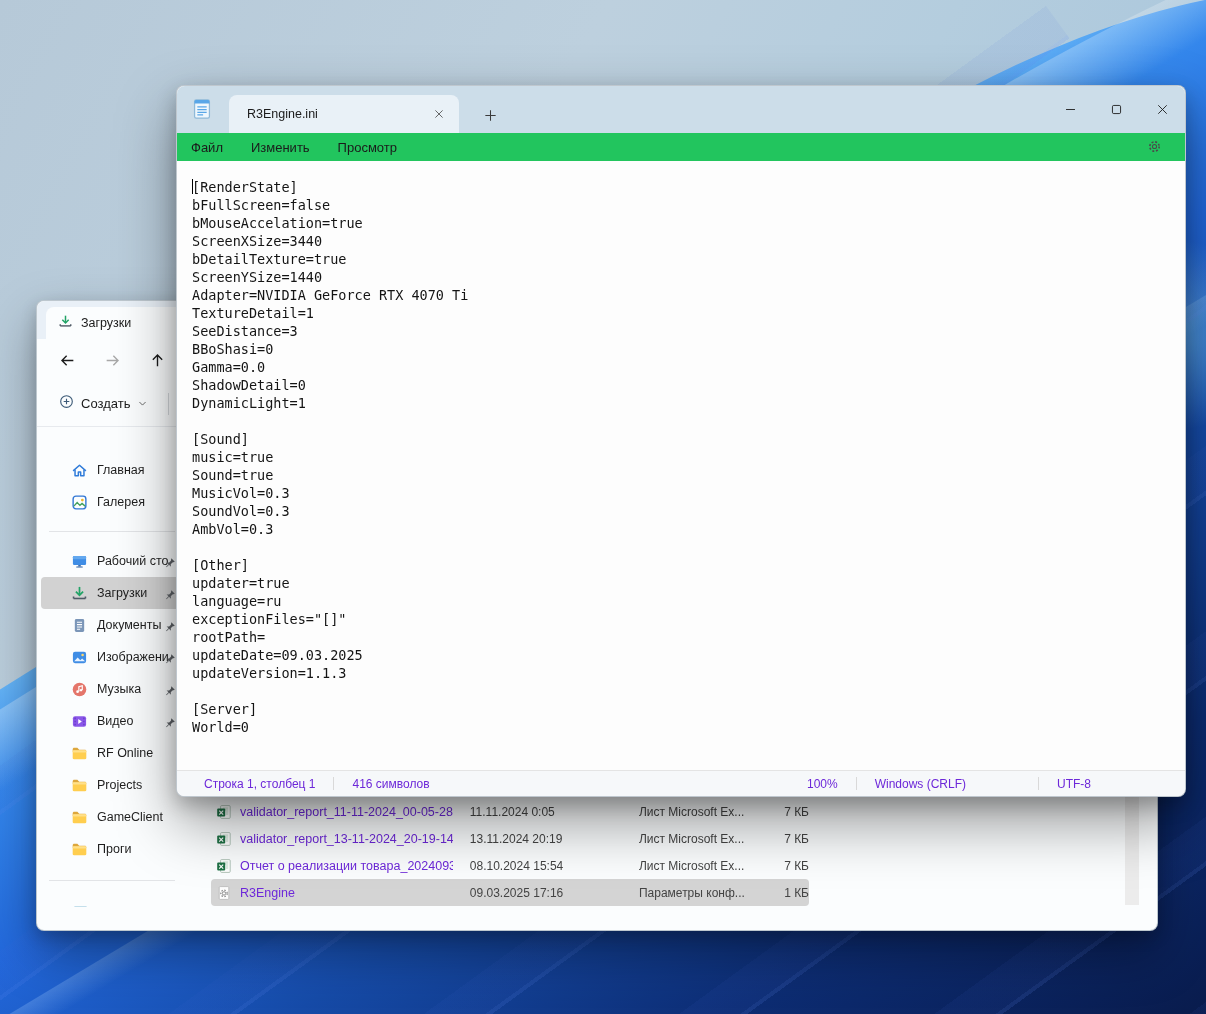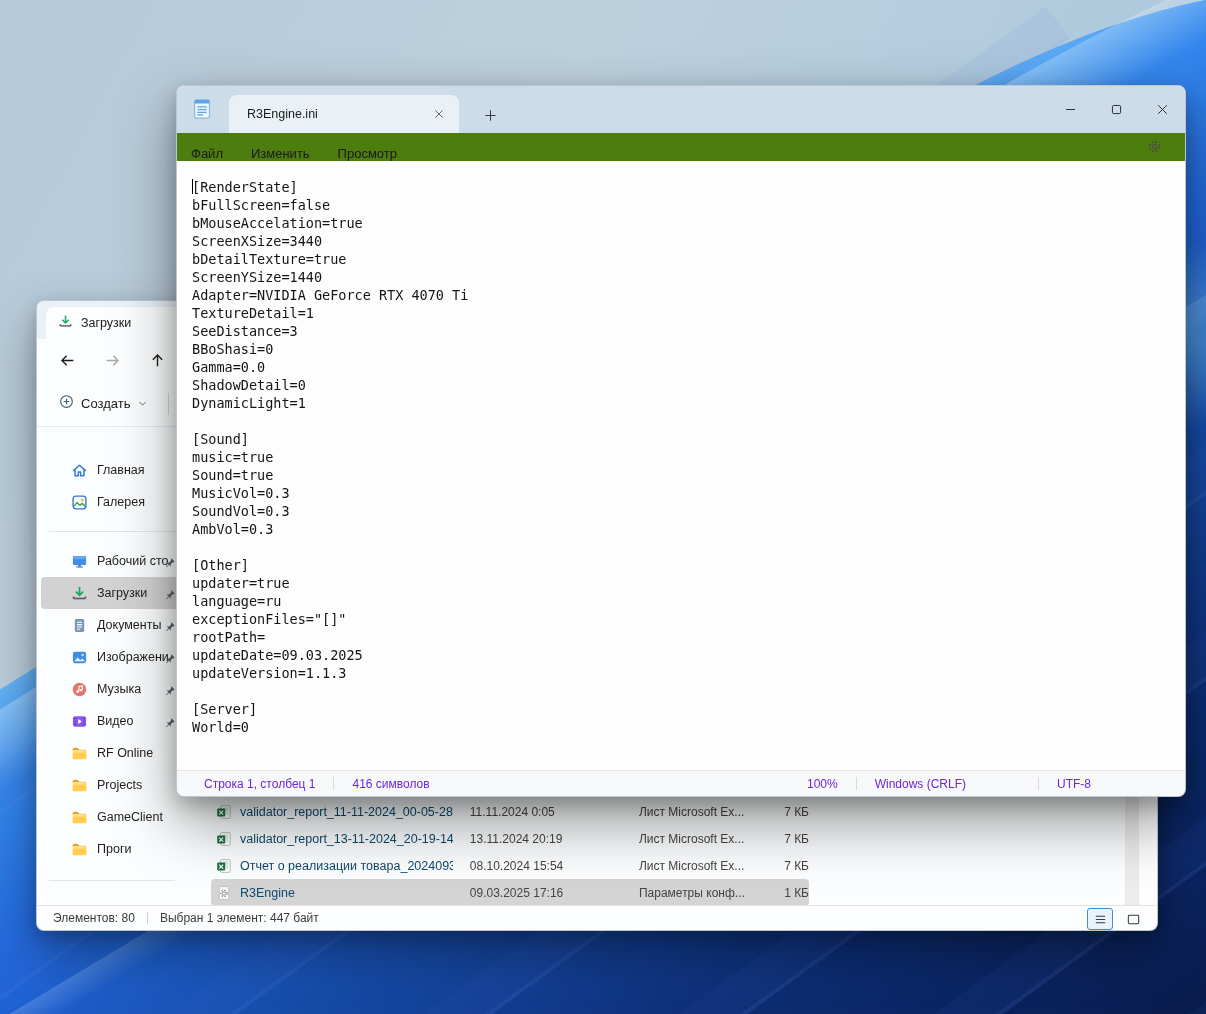--- a/index.html
+++ b/index.html
@@ -47,21 +47,21 @@
   .side-item .chev{position:absolute;left:8px;top:10px;width:12px;height:12px;}
   .side-item.has-chev{padding-left:30px;justify-content:center;}
   .side-div{height:1px;background:#e2e4e7;margin:13px 12px;}
   .side-div2{height:1px;background:#e2e4e7;margin:15px 12px;}
   
   .ex-files{position:absolute;left:150px;top:127px;right:16px;bottom:25px;}
   .rows{position:absolute;left:24px;top:370px;width:598px;}
   .frow{height:27px;display:flex;align-items:center;padding-left:5px;border-radius:4px;box-sizing:border-box;}
   .frow.selected{background:#d4d4d4;}
   .frow .ficn{width:16px;height:16px;flex:0 0 16px;margin-right:8px;}
-  .fname{width:214px;font-size:12.5px;color:#0c4a6e;white-space:nowrap;overflow:hidden;}
+  .fname{width:214px;font-size:12.5px;color:#6d28d9;white-space:nowrap;overflow:hidden;}
   .fdate,.ftype{font-size:12px;color:#444;}
   .fdate{width:170px;padding-left:17px;box-sizing:border-box;}
   .ftype{width:140px;padding-left:17px;box-sizing:border-box;white-space:nowrap;overflow:hidden;}
   .fsize{width:48px;font-size:12px;color:#444;text-align:right;}
   .ex-scroll{position:absolute;right:2px;top:0;bottom:0;width:14px;background:#ececec;}
   .ex-status{position:absolute;left:0;right:0;bottom:0;height:25px;border-top:1px solid #e3e3e3;background:#fbfdfe;
     border-radius:0 0 8px 8px;display:flex;align-items:center;padding-left:16px;box-sizing:border-box;}
   .ex-status .seg{font-size:12px;color:#3b3b3b;}
   .st-sep{width:1px;height:12px;background:#d0d0d0;margin:0 12px;}
   .view-btns{position:absolute;right:12px;top:2px;display:flex;align-items:center;gap:8px;}
@@ -72,21 +72,21 @@
     box-shadow:0 26px 60px rgba(0,0,0,.40),0 8px 20px rgba(0,0,0,.22);}
   .np-titlebar{position:absolute;left:0;top:0;right:0;height:47px;background:#ccdde9;border-radius:8px 8px 0 0;}
   .np-appicon{position:absolute;left:14px;top:12px;width:22px;height:22px;}
   .np-tab{position:absolute;left:52px;top:9px;width:230px;height:38px;background:#e9f1f7;border-radius:8px 8px 0 0;
     display:flex;align-items:center;padding-left:18px;box-sizing:border-box;}
   .np-tab-label{font-size:12.5px;color:#1b1b1b;flex:1;}
   .np-tab-close{width:24px;height:24px;margin-right:8px;display:flex;align-items:center;justify-content:center;border-radius:4px;}
   .np-newtab{position:absolute;left:300px;top:16px;width:26px;height:26px;display:flex;align-items:center;justify-content:center;}
   .np-caption{position:absolute;right:0;top:0;height:47px;display:flex;}
   .cap-btn{width:46px;height:47px;display:flex;align-items:center;justify-content:center;}
-  .np-menubar{position:absolute;left:0;top:47px;right:0;height:28px;background:#4d7c0f;display:flex;align-items:flex-end;padding-left:14px;gap:28px;box-sizing:border-box;}
+  .np-menubar{position:absolute;left:0;top:47px;right:0;height:28px;background:#22c55e;display:flex;align-items:center;padding-left:14px;gap:28px;box-sizing:border-box;}
   .np-menu-item{font-size:13px;color:#1b1b1b;}
   .np-gear{position:absolute;right:22px;top:53px;width:16px;height:16px;}
   .np-editor{position:absolute;left:0;top:75px;right:0;bottom:26px;background:#fdfdfd;padding:17px 0 0 15px;box-sizing:border-box;overflow:hidden;}
   .ed-line{font-family:"DejaVu Sans Mono","Liberation Mono",monospace;font-size:13.5px;line-height:18px;height:18px;color:#141414;white-space:pre;}
   .caret{position:absolute;left:15px;top:18px;width:1.3px;height:15px;background:#000;}
   .np-status{position:absolute;left:0;right:0;bottom:0;height:26px;background:#f6f8fa;border-top:1px solid #e4e4e4;
     border-radius:0 0 8px 8px;display:flex;align-items:center;box-sizing:border-box;}
   .np-status .seg{font-size:12px;color:#6d28d9;white-space:nowrap;}
   .np-sep{width:1px;height:13px;background:#d9d9d9;}
   .np-left{display:flex;align-items:center;margin-left:27px;}
@@ -345,37 +345,20 @@
                 <circle cx="8" cy="8.4" r="3.2" fill="none" stroke="#8e8e8e" stroke-width="1.3" stroke-dasharray="1.5 1.5"></circle>
               </svg></span>
             <span class="fname">R3Engine</span>
             <span class="fdate">09.03.2025 17:16</span>
             <span class="ftype">Параметры конф...</span>
             <span class="fsize">1 КБ</span>
           </div>
         </div>
       <div class="ex-scroll"></div>
     </div>
-    <div class="ex-status">
-      <span class="seg">Элементов: 80</span>
-      <span class="st-sep"></span>
-      <span class="seg">Выбран 1 элемент: 447 байт</span>
-      <div class="view-btns">
-        <span class="vbtn active">
-            <svg width="15" height="15" viewBox="0 0 16 16">
-              <path d="M3 4.5h10M3 8h10M3 11.5h10" stroke="#3a3a3a" stroke-width="1.2"></path>
-            </svg>
-          </span>
-        <span class="vbtn">
-            <svg width="15" height="15" viewBox="0 0 16 16">
-              <rect x="2.5" y="3.5" width="11" height="9" rx="1" fill="none" stroke="#3a3a3a" stroke-width="1.1"></rect>
-            </svg>
-          </span>
-      </div>
-    </div>
   </div>
 
   <div class="win" id="notepad">
     <div class="np-titlebar">
       <span class="np-appicon"><svg width="22" height="22" viewBox="0 0 16 16">
             <rect x="2.6" y="1.4" width="10.8" height="13.2" rx="1.2" fill="#eef7fd" stroke="#8fb9d8" stroke-width=".9"></rect>
             <path d="M2.6 2.6c0-.7.5-1.2 1.2-1.2h8.4c.7 0 1.2.5 1.2 1.2V4H2.6z" fill="#58a6e8"></path>
             <path d="M4.6 6.4h6.8M4.6 8.4h6.8M4.6 10.4h6.8M4.6 12.2h4.2" stroke="#58a6e8" stroke-width=".9"></path>
           </svg></span>
       <div class="np-tab">

